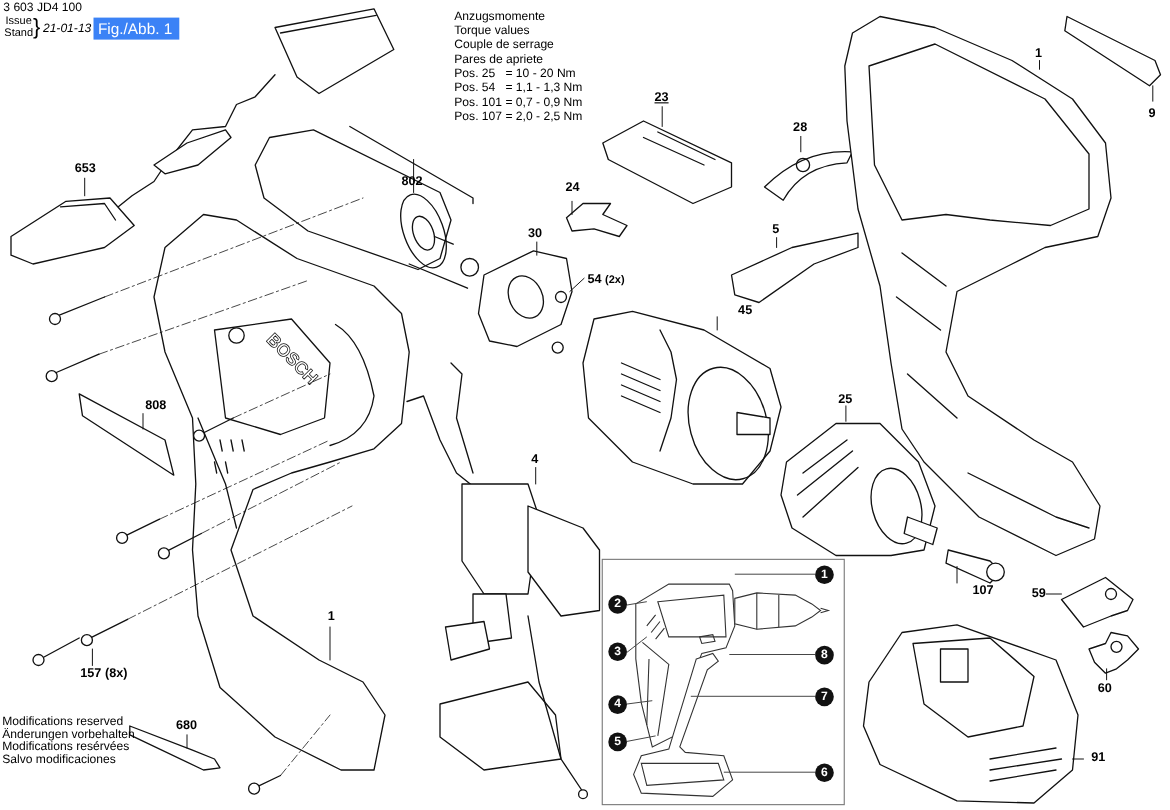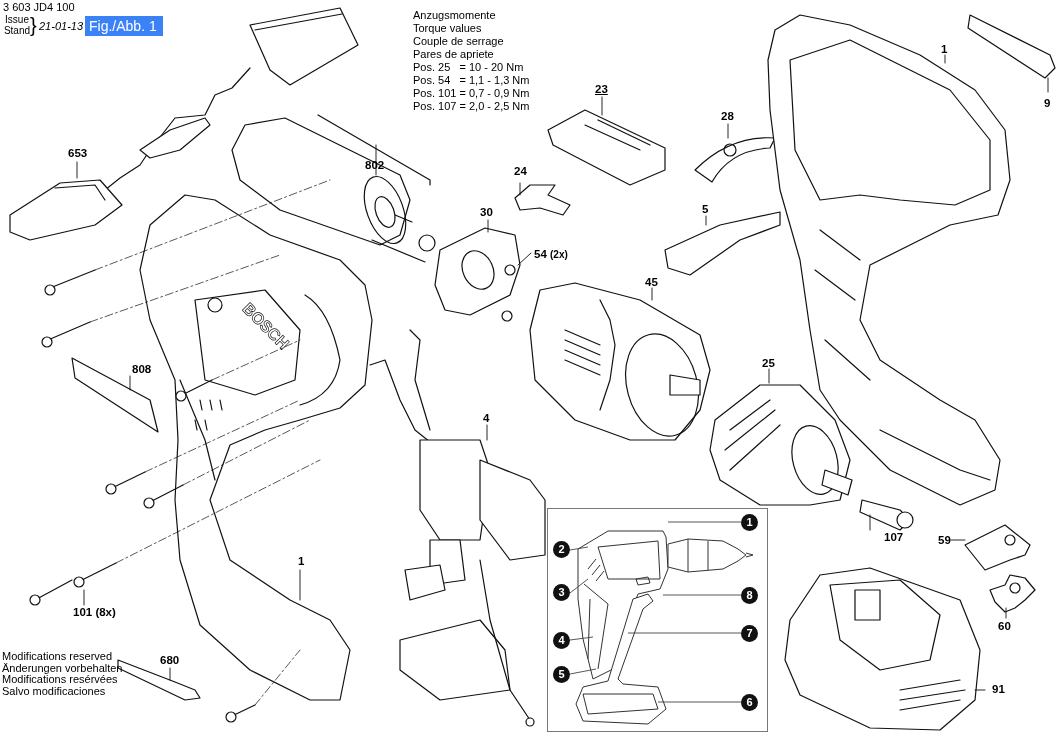--- a/index.html
+++ b/index.html
@@ -209,32 +209,32 @@
 <div class="abs lbl" style="left:365px;top:123px;margin-top:36px;">802</div>
 <div class="abs lbl" style="left:595px;top:83px;text-decoration:underline;">23</div>
 <div class="abs lbl" style="left:721px;top:110px;">28</div>
 <div class="abs lbl" style="left:514px;top:165px;">24</div>
 <div class="abs lbl" style="left:480px;top:206px;">30</div>
 <div class="abs lbl" style="left:534px;top:248px;">
   <span>54</span>
   <span style="font-size:10px">(2x)</span>
 </div>
 <div class="abs lbl" style="left:702px;top:203px;">5</div>
-<div class="abs lbl" style="left:645px;top:276px;">45</div>
+<div class="abs lbl" style="left:671px;top:276px;">45</div>
 <div class="abs lbl" style="left:132px;top:363px;">808</div>
 <div class="abs lbl" style="left:483px;top:412px;">4</div>
 <div class="abs lbl" style="left:941px;top:43px;">1</div>
 <div class="abs lbl" style="left:298px;top:555px;">1</div>
 <div class="abs lbl" style="left:1044px;top:97px;">9</div>
 <div class="abs lbl" style="left:762px;top:357px;">25</div>
 <div class="abs lbl" style="left:860px;top:531px;margin-left:24px;">107</div>
 <div class="abs lbl" style="left:938px;top:534px;">59</div>
 <div class="abs lbl" style="left:998px;top:620px;">60</div>
 <div class="abs lbl" style="left:992px;top:683px;">91</div>
-<div class="abs lbl" style="left:73px;top:606px;">101 (8x)</div>
+<div class="abs lbl" style="left:73px;top:606px;">157 (8x)</div>
 <div class="abs lbl" style="left:160px;top:654px;">680</div>
 
 <div class="abs inset">
   <svg width="219" height="222" viewBox="0 0 219 222" fill="none" stroke="#333" stroke-width="1">
     <path d="M30 40 L60 22 L115 22 L118 28 L120 60 L112 80 L90 85 L80 110 L65 160 L45 170 L35 130 L30 90 Z" fill="#fff"></path>
     <path d="M50 38 L110 32 L112 70 L60 70 Z"></path>
     <path d="M36 75 L60 95 L50 160 M42 90 L40 150"></path>
     <path d="M40 60 L48 50 M44 66 L52 56 M48 72 L56 62"></path>
     <path d="M120 35 L140 30 L175 32 L190 40 L198 46 L190 52 L175 60 L140 63 L120 58 Z" fill="#fff"></path>
     <path d="M140 30 L140 63 M160 32 L160 61"></path>

